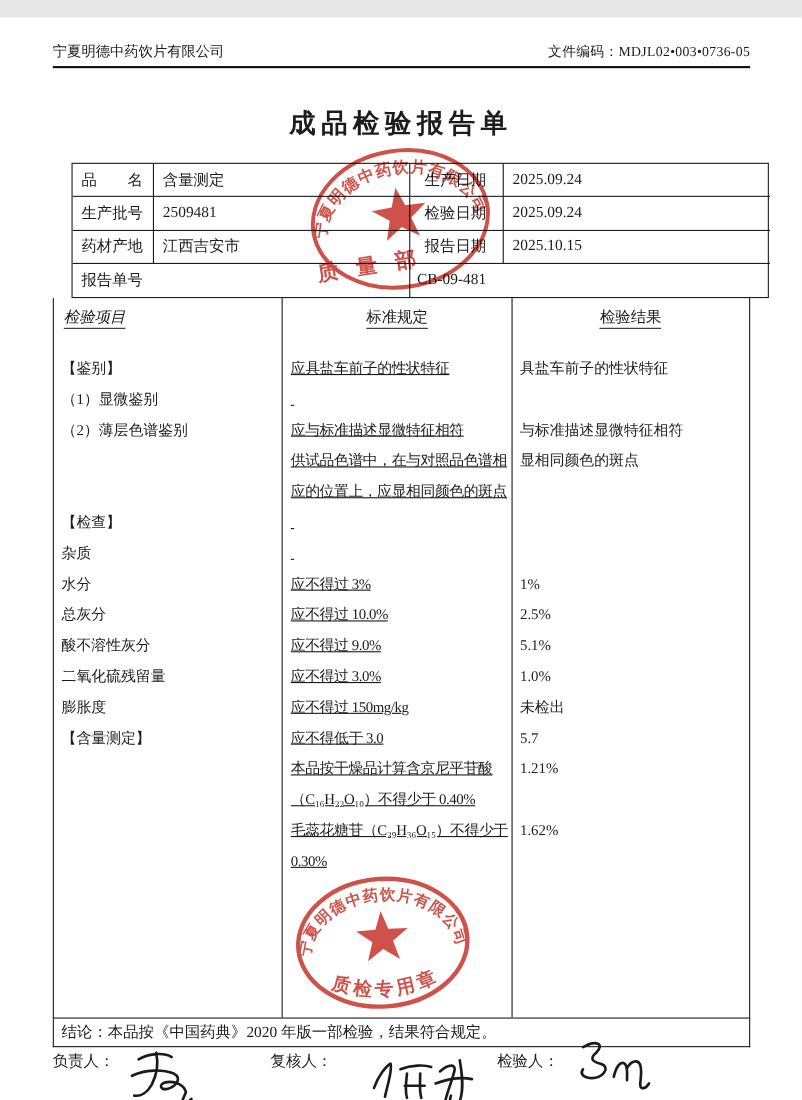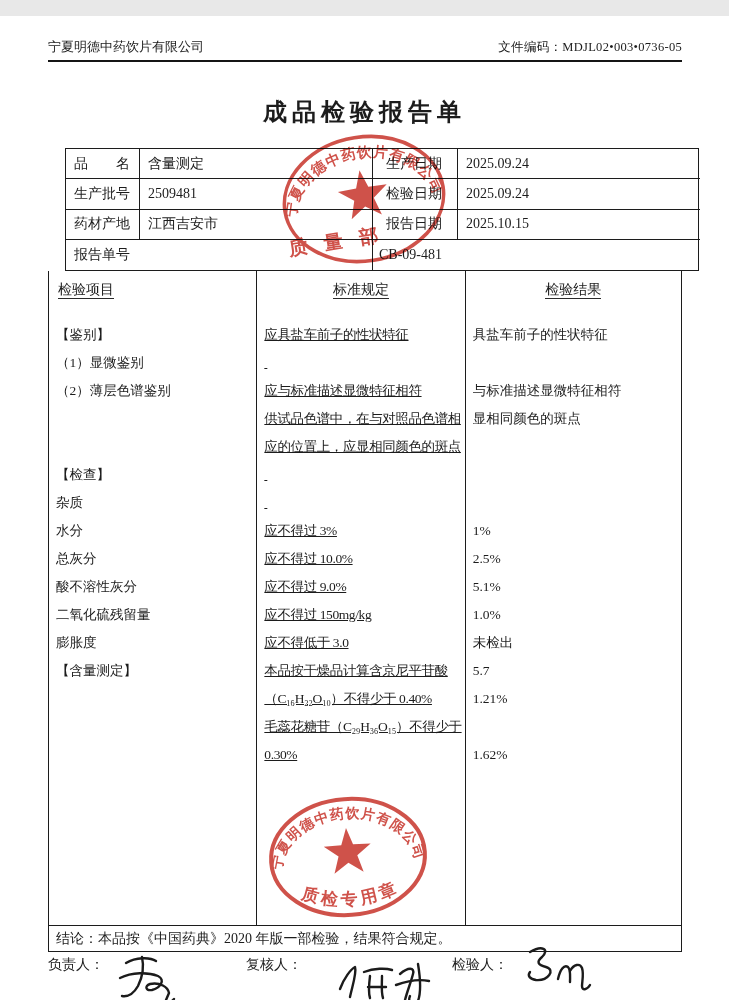--- a/index.html
+++ b/index.html
@@ -41,21 +41,21 @@
   
   .insp{
     position:absolute; left:48px; top:255px; width:634px; height:655px;
     display:flex; border:1.6px solid #1c1c1c; border-top:none; box-sizing:border-box;
   }
   .col{box-sizing:border-box;}
   .col-item{width:209px; border-right:1px solid #1c1c1c;}
   .col-std{width:209px; border-right:1px solid #1c1c1c;}
   .col-res{width:216px;}
   .col-head{height:50px; padding-top:9px; box-sizing:border-box;}
-  .col-item .col-head{padding-left:9px;}
+  .col-item .col-head{padding-left:9px;font-style:italic;}
   .col-std .col-head,.col-res .col-head{text-align:center;}
   .uline{font-size:14px; border-bottom:1px solid #2a2a2a; padding-bottom:1px;}
   .line{height:28px; line-height:28px; font-size:13.5px; padding-left:7px; white-space:nowrap;}
   .col-std .line{letter-spacing:-0.4px;text-decoration:underline;}
   
   .concl{
     position:absolute; left:48px; top:910px; width:634px; height:26px;
     border:1.6px solid #1c1c1c; border-top:none; box-sizing:border-box;
     display:flex; align-items:center; padding-left:7px; font-size:14px; white-space:nowrap;
   }
@@ -127,20 +127,21 @@
           <div class="line">应具盐车前子的性状特征</div>
           <div class="line">&nbsp;</div>
           <div class="line">应与标准描述显微特征相符</div>
           <div class="line">供试品色谱中，在与对照品色谱相</div>
           <div class="line">应的位置上，应显相同颜色的斑点</div>
           <div class="line">&nbsp;</div>
           <div class="line">&nbsp;</div>
           <div class="line">应不得过 3%</div>
           <div class="line">应不得过 10.0%</div>
           <div class="line">应不得过 9.0%</div>
+          <div class="line">应不得过 3.0%</div>
           <div class="line">应不得过 150mg/kg</div>
           <div class="line">应不得低于 3.0</div>
           <div class="line">本品按干燥品计算含京尼平苷酸</div>
           <div class="line">（C₁₆H₂₂O₁₀）不得少于 0.40%</div>
           <div class="line">毛蕊花糖苷（C₂₉H₃₆O₁₅）不得少于</div>
           <div class="line">0.30%</div>
         </div>
     </div>
     <div class="col col-res">
       <div class="col-head"><span class="uline">检验结果</span></div>

